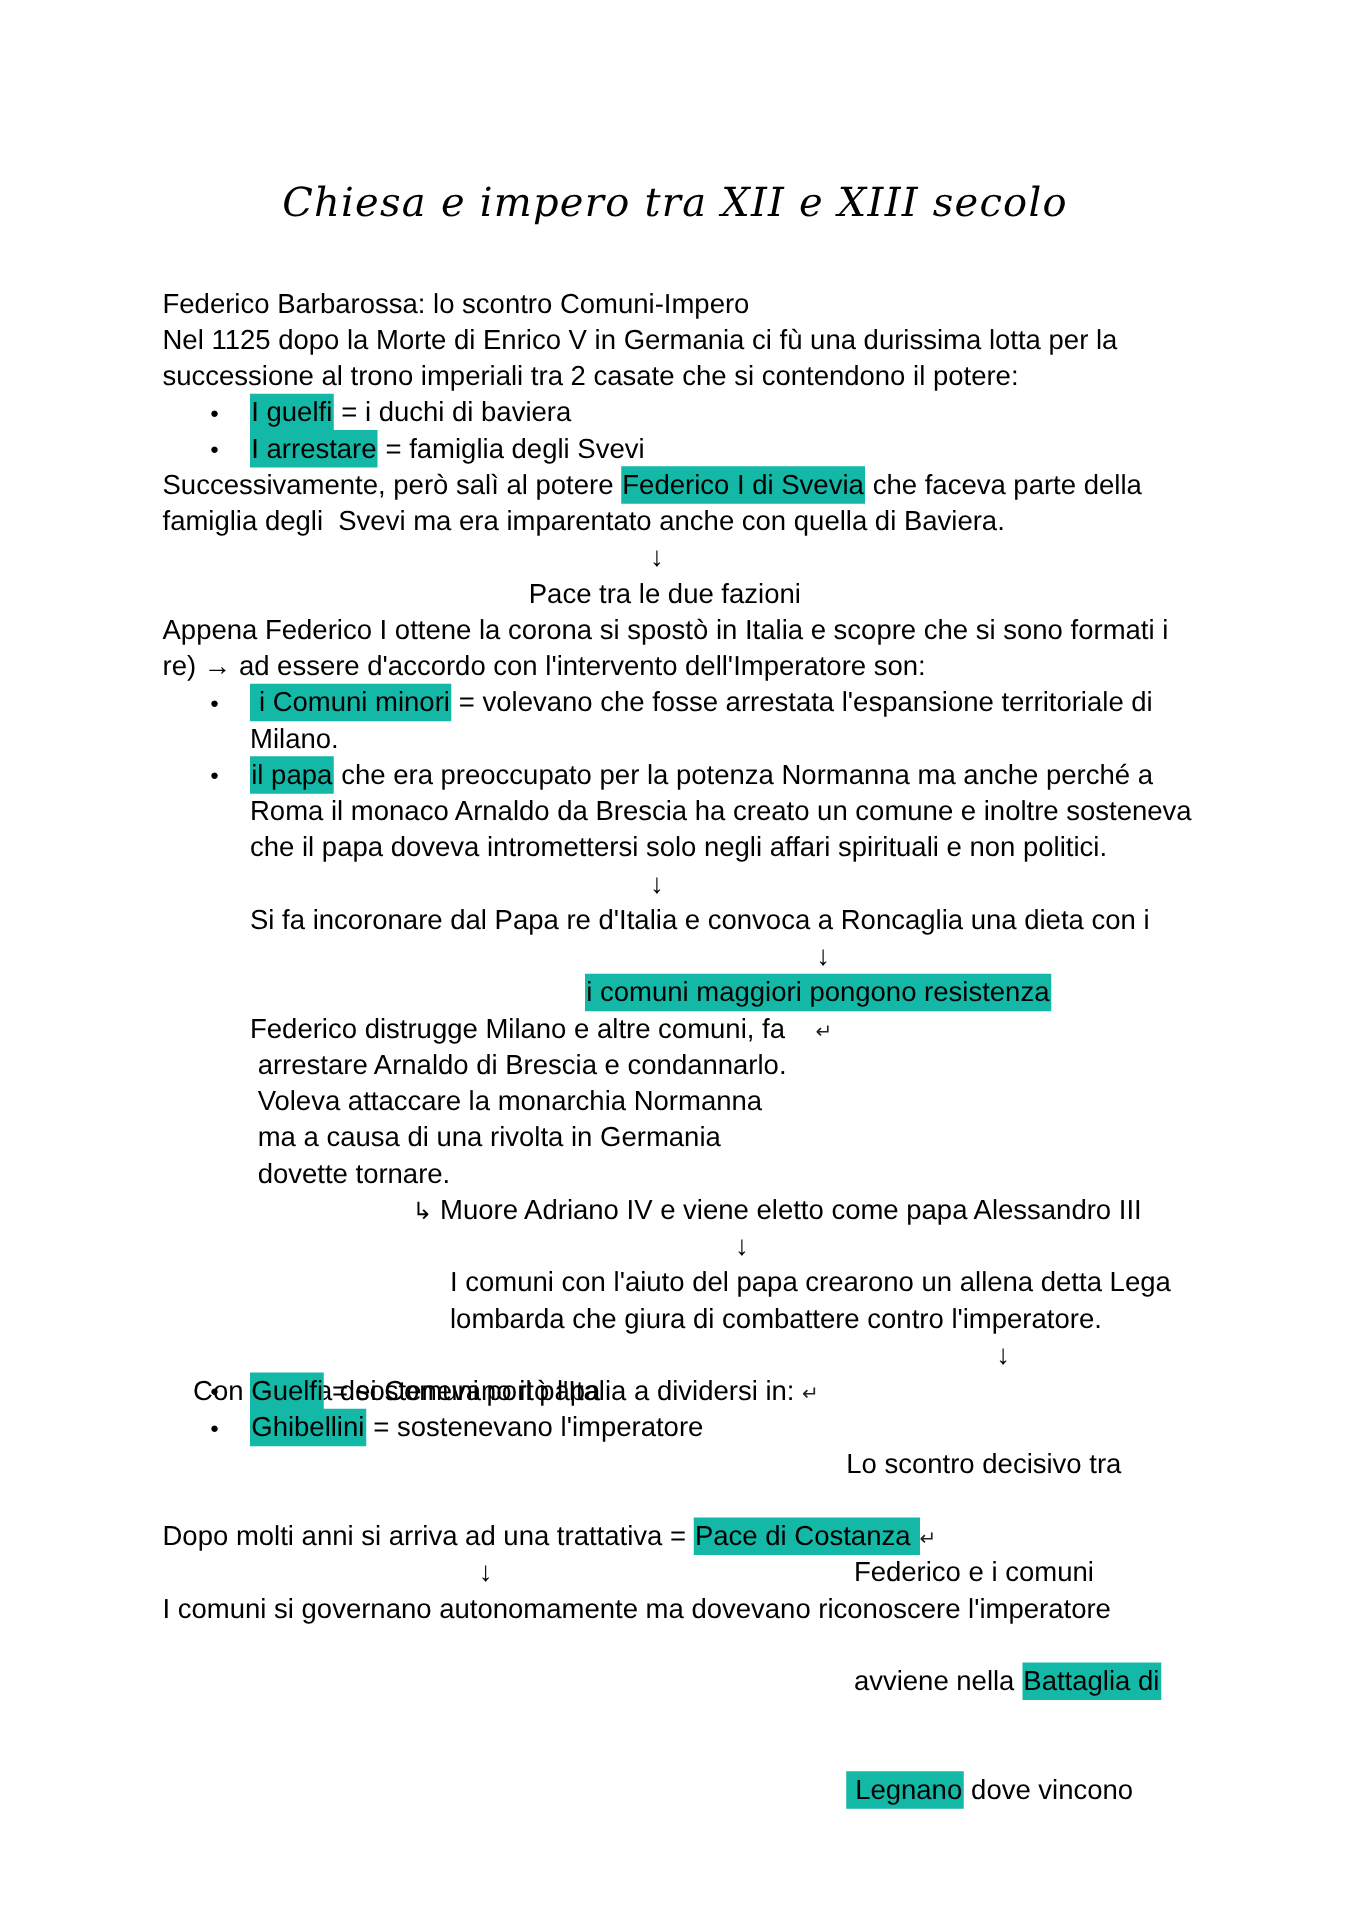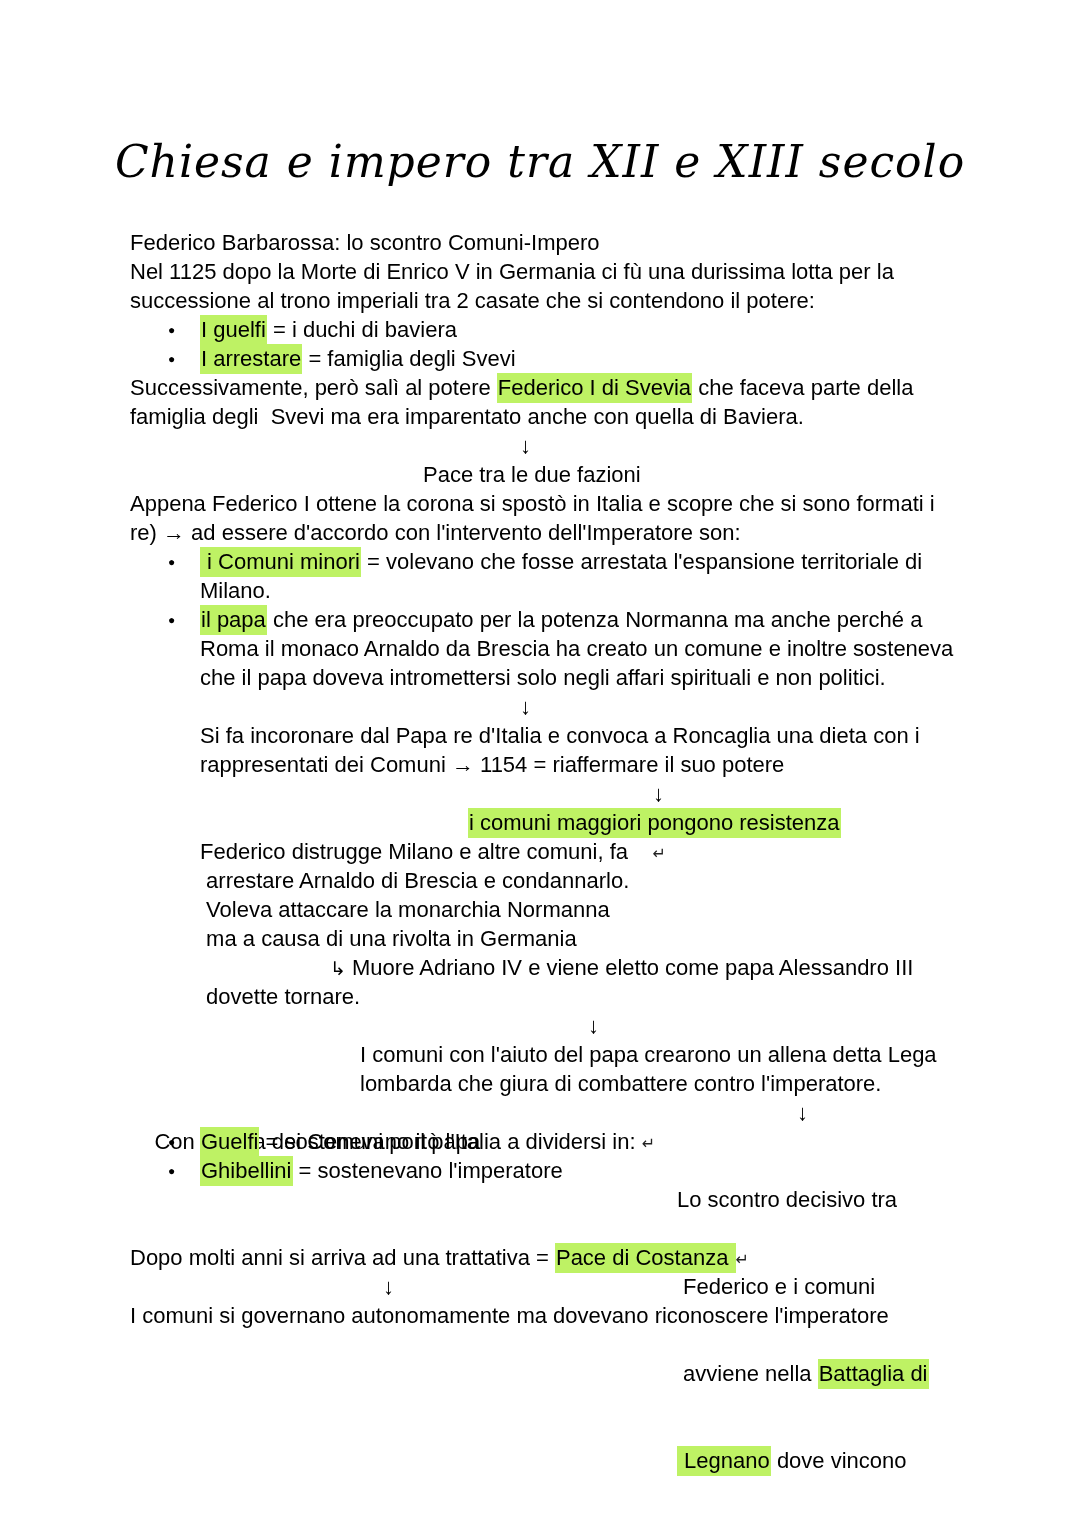--- a/index.html
+++ b/index.html
@@ -14,27 +14,27 @@
     overflow:hidden;
   }
   .title-wrap{
     margin-left:-130px;width:1080px;
     padding-top:112px;height:116px;box-sizing:content-box;
     text-align:center;
   }
   .doc-title{
     font-family:"DejaVu Serif",serif;
     font-style:italic;font-weight:400;
-    font-size:44px;line-height:100px;
+    font-size:32px;line-height:100px;
     letter-spacing:1px;
   }
   .line{height:29px;white-space:pre;position:relative;}
   .b{font-weight:normal;}
   .u{text-decoration-thickness:1.6px;text-underline-offset:3px;text-align:center;}
-  .hl{background:#bef264;padding:2px 1px 3px 1px;}
+  .hl{background:#14b8a6;padding:2px 1px 3px 1px;}
   .bullet{padding-left:70px;}
   .bullet::before{
     content:"●";
     position:absolute;left:38px;top:1px;
     font-size:12px;line-height:29px;
   }
   .ret{font-size:16px;color:#222;text-decoration:none;}
   .branch{font-size:19px;}
   .arrow-abs{position:absolute;top:0;}
   .right-col{position:absolute;left:547px;top:29px;width:320px;}
@@ -77,32 +77,31 @@
 
   <div class="line bullet"><span class="hl"> i Comuni minori</span><span> = volevano che fosse arrestata l'espansione territoriale di</span></div>
   <div class="line" data-ind="70"><span>Milano.</span></div>
   <div class="line bullet"><span class="hl">il papa</span><span> che era preoccupato per la potenza Normanna ma anche perché a</span></div>
   <div class="line" data-ind="70"><span>Roma il monaco Arnaldo da Brescia ha creato un comune e inoltre sosteneva</span></div>
   <div class="line" data-ind="70"><span>che il papa doveva intromettersi solo negli affari spirituali e non politici.</span></div>
 
   <div class="line" data-ind="390"><span>↓</span></div>
 
   <div class="line" data-ind="70"><span class="u">Si fa incoronare dal Papa re d'Italia e convoca a Roncaglia una dieta con i</span></div>
-  <div class="line" data-ind="70"><span class="u">rappresentati dei Comuni </span><span>→ 1154 = riaffermare il suo potere</span></div>
 
   <div class="line" data-ind="523"><span>↓</span></div>
   <div class="line" data-ind="338"><span class="hl">i comuni maggiori pongono resistenza</span></div>
 
   <div class="line" data-ind="70"><span class="u">Federico distrugge Milano e altre comuni, fa    </span><span class="ret">↵</span></div>
   <div class="line" data-ind="70"><span class="u"> arrestare Arnaldo di Brescia e condannarlo.</span></div>
   <div class="line" data-ind="70"><span class="u"> Voleva attaccare la monarchia Normanna</span></div>
   <div class="line" data-ind="70"><span class="u"> ma a causa di una rivolta in Germania</span></div>
+  <div class="line" data-ind="70"><span class="u"> dovette tornare.</span></div>
+
   <div class="line" data-ind="200"><span class="branch">↳</span><span> Muore Adriano IV e viene eletto come papa Alessandro III</span></div>
-
-  <div class="line" data-ind="70"><span class="u"> dovette tornare.</span></div>
 
   <div class="line" data-ind="458"><span>↓</span></div>
 
   <div class="line" data-ind="230"><span>I comuni con l'aiuto del papa crearono un allena detta Lega</span></div>
   <div class="line" data-ind="230"><span>lombarda che giura di combattere contro l'imperatore.</span></div>
 
   <div class="line">
     <span class="u">Con la lotta dei Comuni portò l'Italia a dividersi in: </span><span class="ret">↵</span>
     <span class="arrow-abs" style="left:667px">↓</span>
     <div class="right-col">

